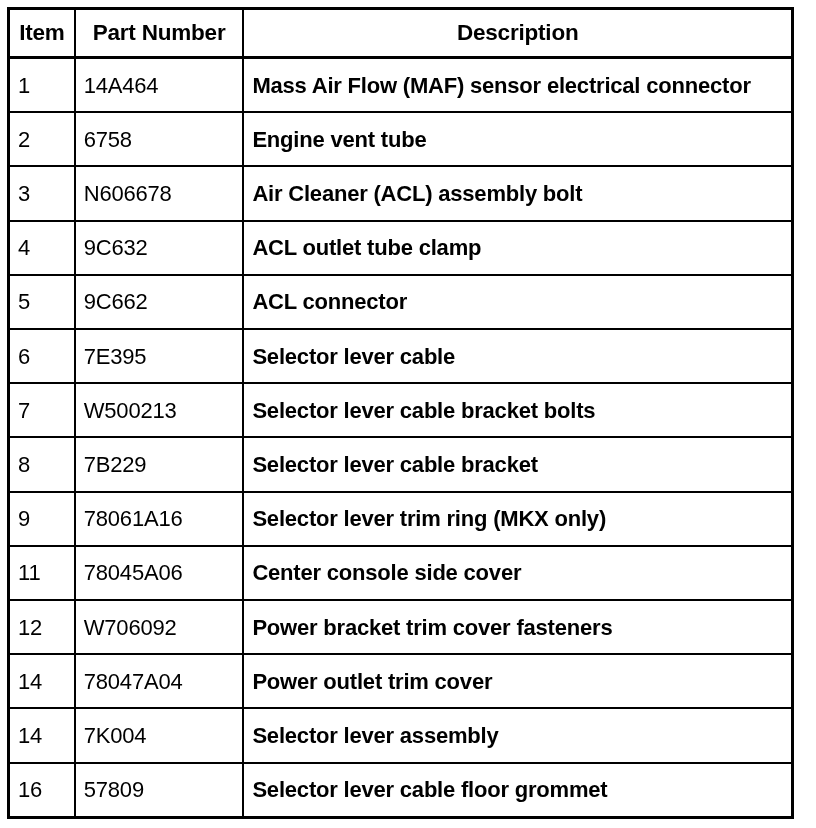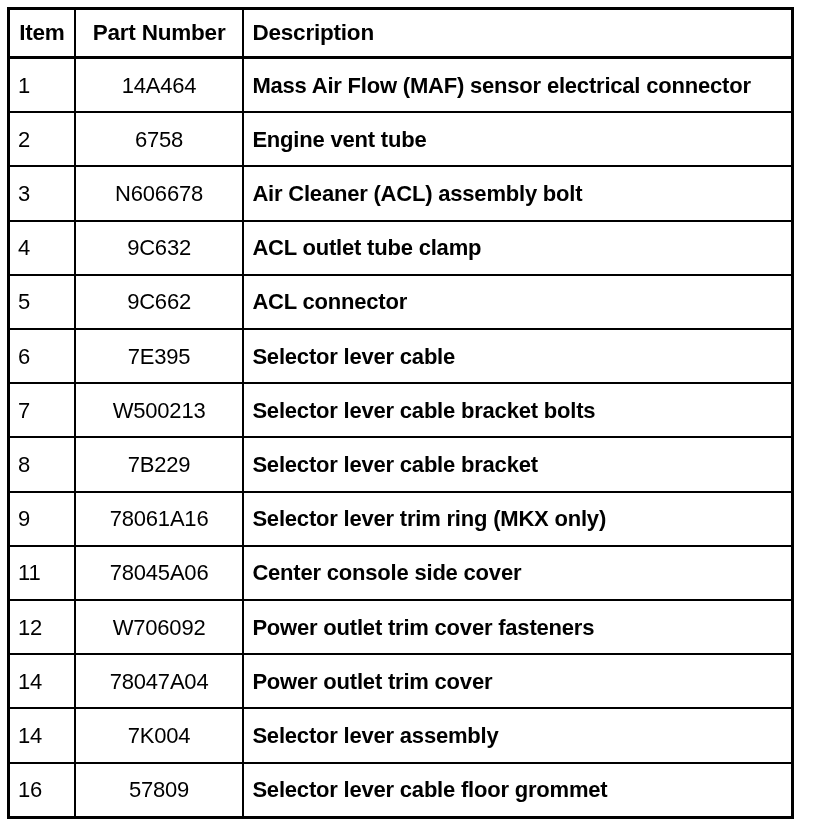--- a/index.html
+++ b/index.html
@@ -58,29 +58,29 @@
     font-size: 22.5px;
     height: 46px;
     border-bottom: 3px solid #000000;
   }
 
   th.th-item,
   th.th-part {
     text-align: center;
   }
   th.th-desc {
-    text-align: left;
+    text-align: center;
   }
 
   td.cell-item {
     text-align: left;
     font-weight: normal;
   }
   td.cell-part {
-    text-align: center;
+    text-align: left;
     font-weight: normal;
   }
   td.cell-desc {
     text-align: left;
     font-weight: bold;
   }
 
   
   table.parts-table tr > *:first-child { border-left-width: 3px; }
   table.parts-table tr > *:last-child  { border-right-width: 3px; }
@@ -151,21 +151,21 @@
           <td class="cell-desc">Selector lever trim ring (MKX only)</td>
         </tr>
         <tr>
           <td class="cell-item">11</td>
           <td class="cell-part">78045A06</td>
           <td class="cell-desc">Center console side cover</td>
         </tr>
         <tr>
           <td class="cell-item">12</td>
           <td class="cell-part">W706092</td>
-          <td class="cell-desc">Power outlet trim cover fasteners</td>
+          <td class="cell-desc">Power bracket trim cover fasteners</td>
         </tr>
         <tr>
           <td class="cell-item">14</td>
           <td class="cell-part">78047A04</td>
           <td class="cell-desc">Power outlet trim cover</td>
         </tr>
         <tr>
           <td class="cell-item">14</td>
           <td class="cell-part">7K004</td>
           <td class="cell-desc">Selector lever assembly</td>

